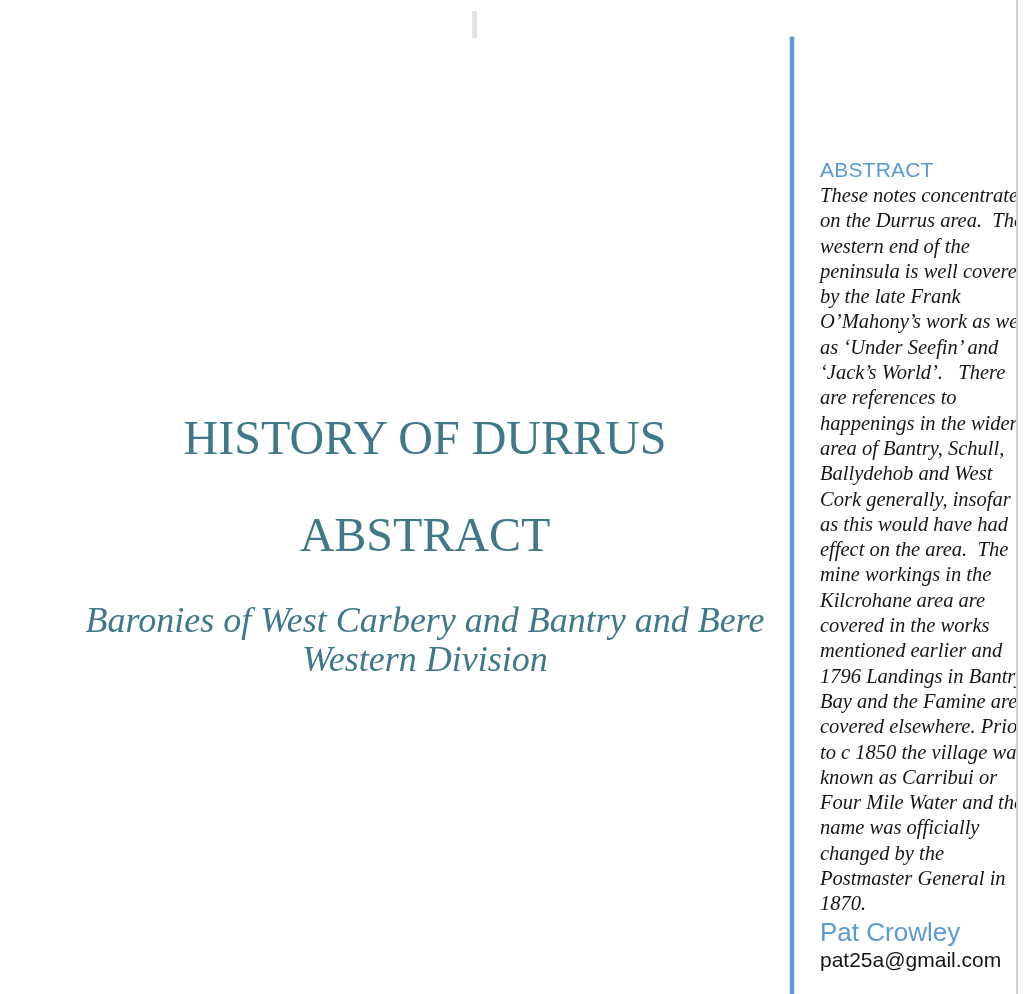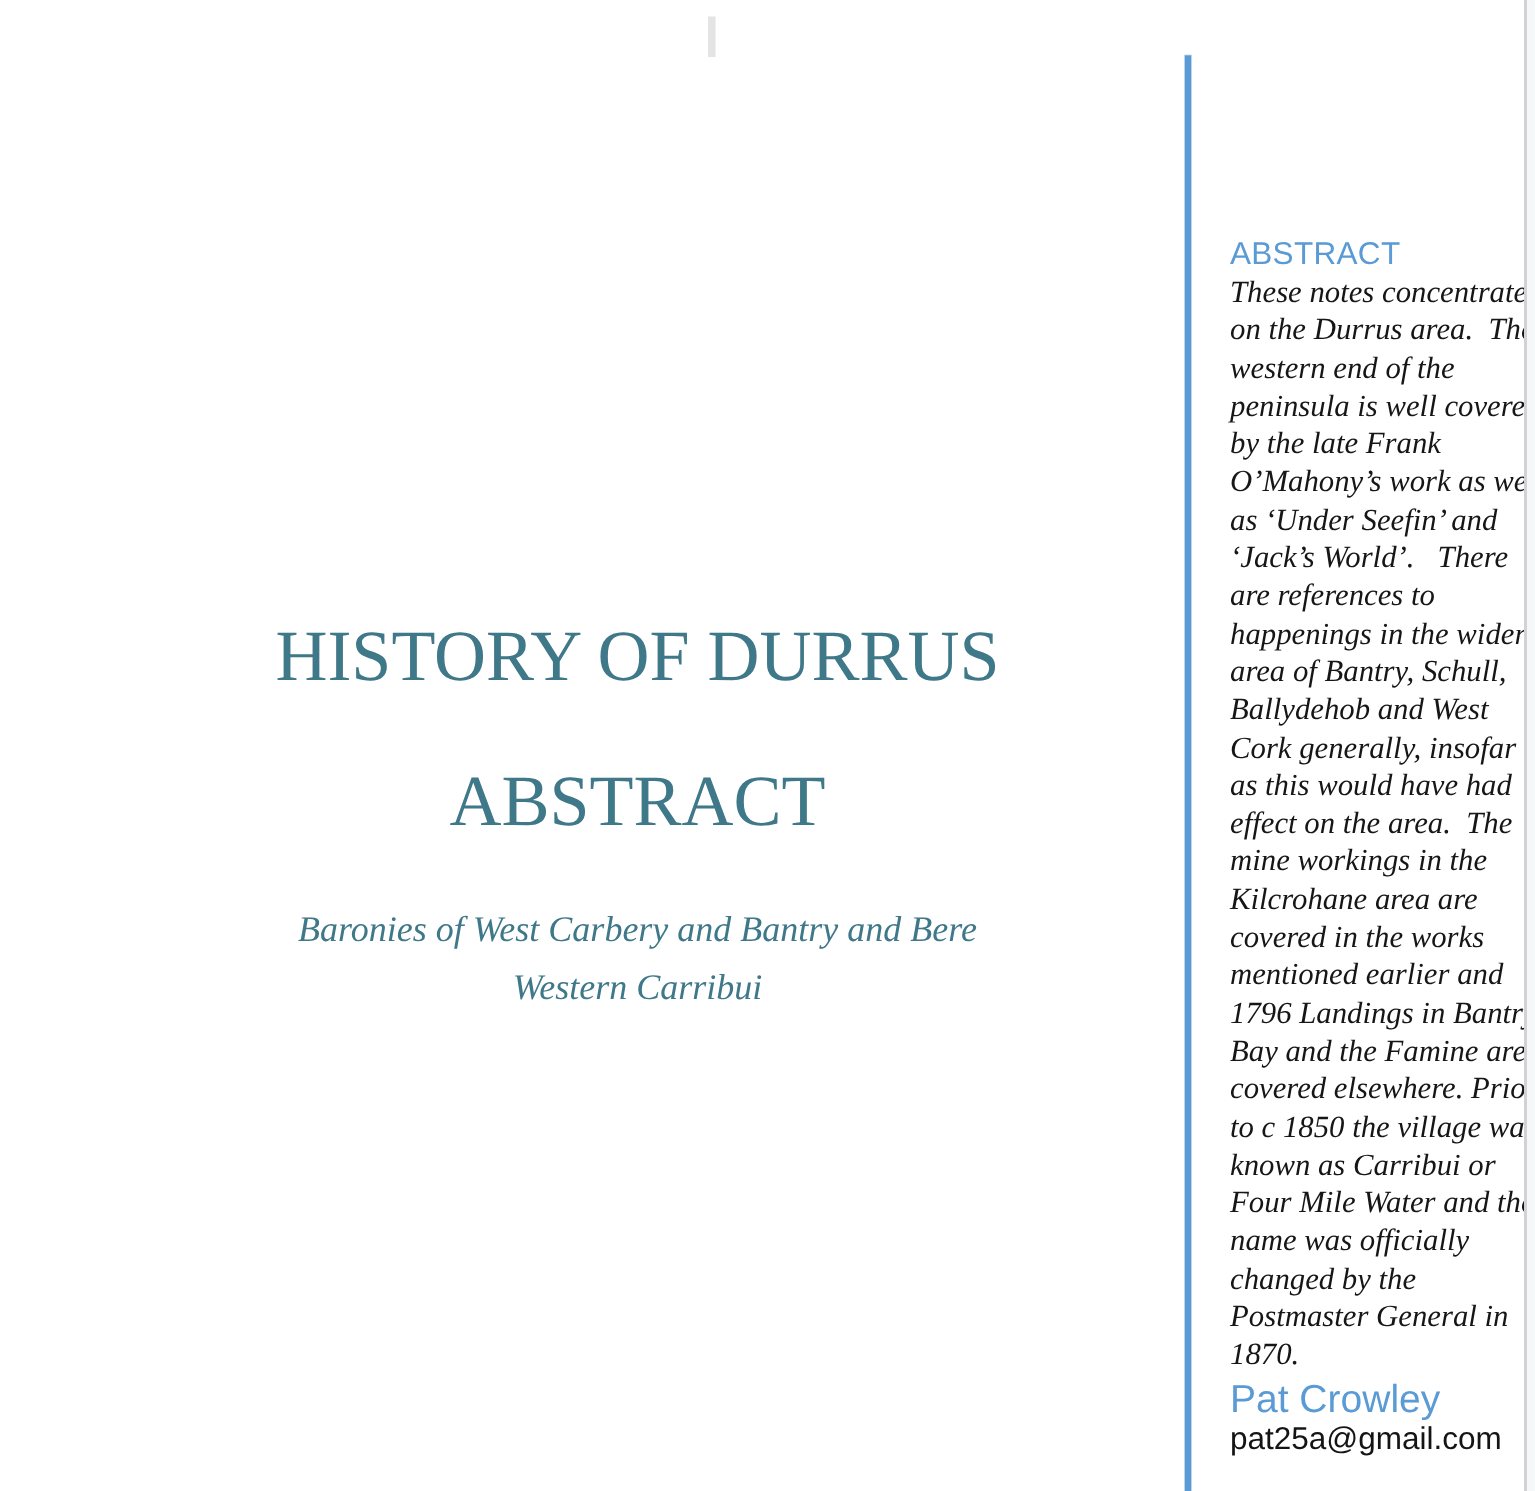--- a/index.html
+++ b/index.html
@@ -46,21 +46,21 @@
     font-size: 48px;
     line-height: 97px;
     font-weight: normal;
     color: var(--teal);
     white-space: nowrap;
   }
   .cover-subtitle {
     margin-top: 18px;
     font-family: "Liberation Serif", serif;
     font-style: italic;
-    font-size: 24px;
+    font-size: 36px;
     line-height: 39px;
     color: var(--teal);
   }
   
   .sidebar-rule {
     position: absolute;
     left: 790px; top: 37px;
     width: 3.5px; height: 957px;
     background: var(--blue);
     box-shadow: 0 0 0 0.5px #a9c9e8;
@@ -108,21 +108,21 @@
 
   <div class="cursor-tick"></div>
 
   <div class="main-col">
     <div class="cover-title">
         <div class="title-line">HISTORY OF DURRUS</div>
         <div class="title-line">ABSTRACT</div>
       </div>
     <div class="cover-subtitle">
         <div class="subtitle-line">Baronies of West Carbery and Bantry and Bere</div>
-        <div class="subtitle-line">Western Carribui</div>
+        <div class="subtitle-line">Western Division</div>
       </div>
   </div>
 
   <div class="sidebar-rule"></div>
 
   <div class="sidebar">
     <div class="abstract-heading">ABSTRACT</div>
     <div class="abstract-body">
         <div class="abstract-line">These notes concentrate</div>
         <div class="abstract-line">on the Durrus area.&nbsp; The</div>

